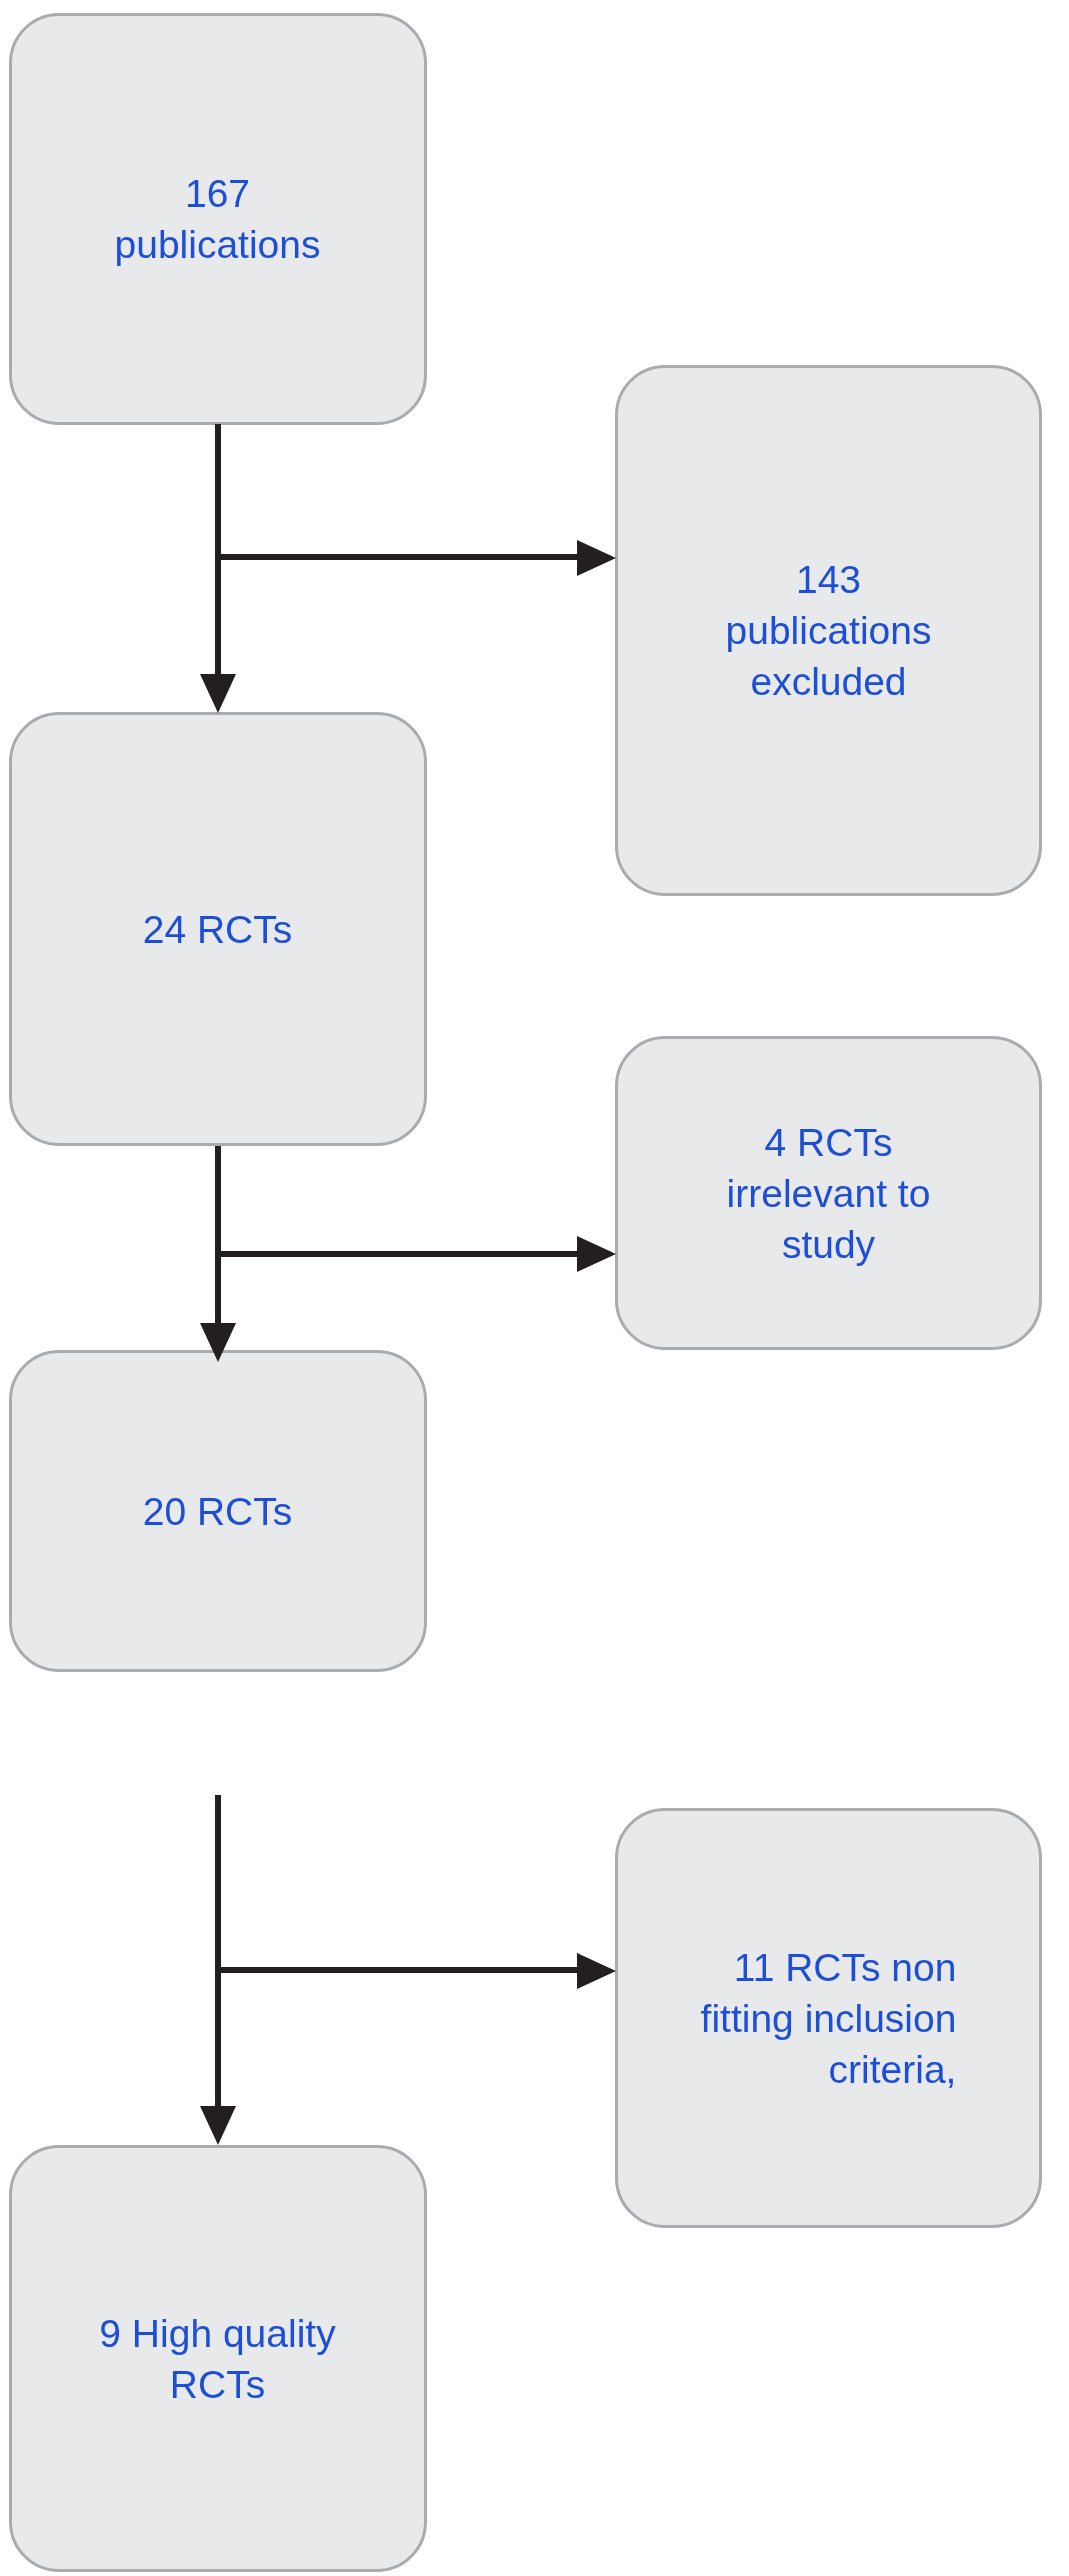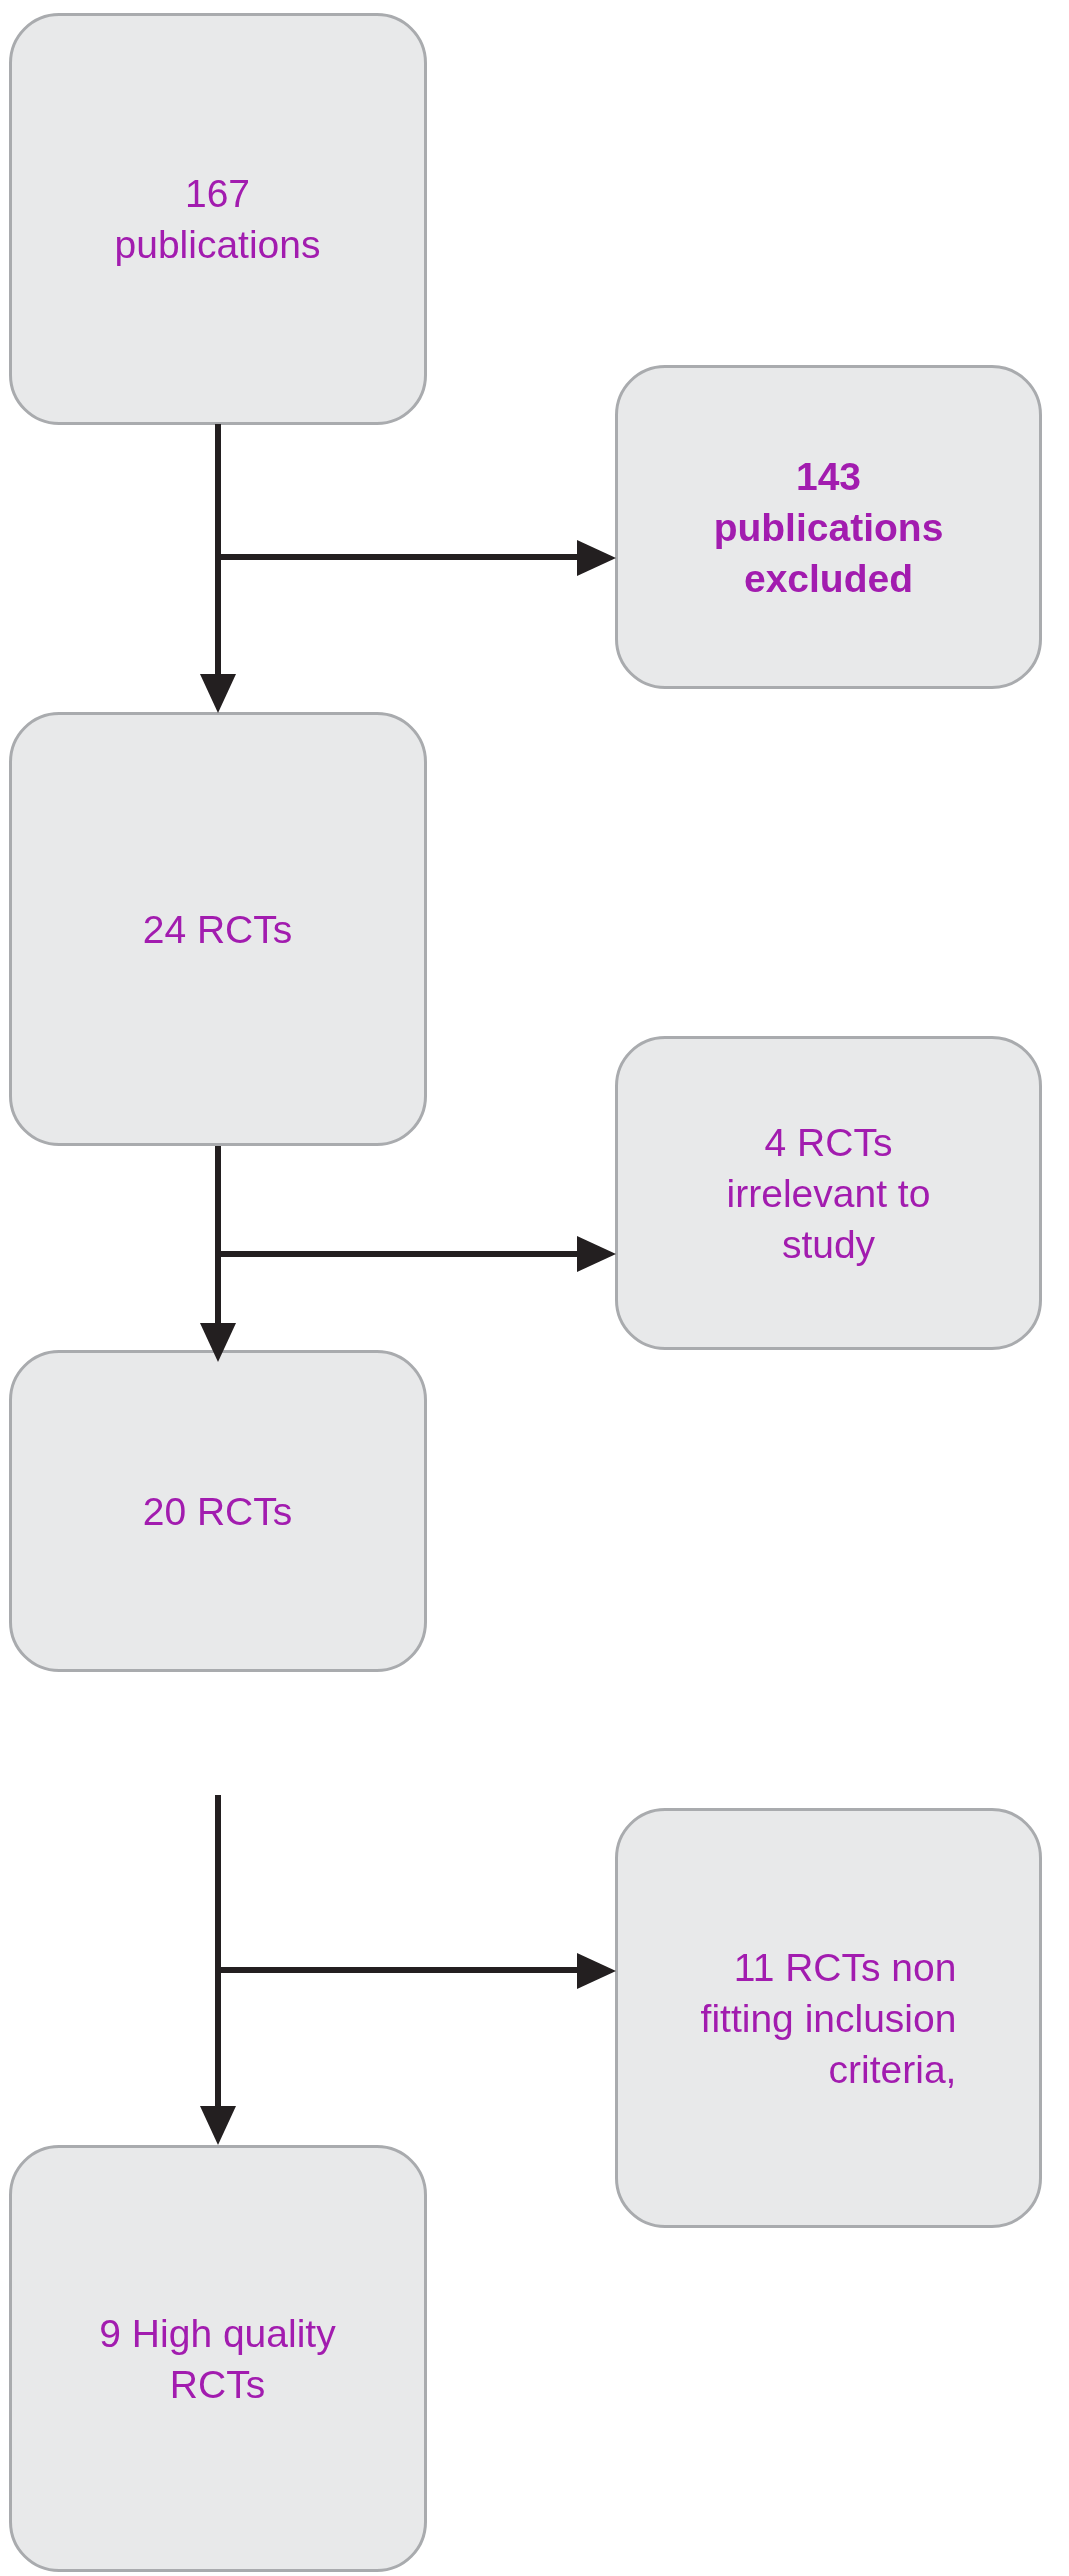--- a/index.html
+++ b/index.html
@@ -6,21 +6,21 @@
     margin: 0;
     padding: 0;
     background: #ffffff;
   }
   .canvas {
     position: relative;
     width: 1070px;
     height: 2576px;
     background: #ffffff;
     font-family: "Liberation Sans", sans-serif;
-    color: #a21caf;
+    color: #1d4ed8;
   }
   .box {
     position: absolute;
     background: #e8e9ea;
     border: 3.4px solid #a9abae;
     border-radius: 50px;
     box-sizing: border-box;
     display: flex;
     align-items: center;
     justify-content: center;
@@ -28,21 +28,21 @@
     font-size: 39px;
     line-height: 51px;
   }
   .box .label span { display: block; }
   .main-box { left: 8.5px; width: 418px; }
   .side-box { left: 615px; width: 427px; }
   .box-a { top: 12.8px;   height: 412px; }
   .box-b { top: 712px;  height: 434px; }
   .box-c { top: 1350px; height: 322px; }
   .box-d { top: 2145px; height: 427px; }
-  .side-1 { top: 365px;  height: 324px; font-weight: bold; }
+  .side-1 { top: 365px;  height: 531px; }
   .side-2 { top: 1036px; height: 314px; }
   .side-3 { top: 1808px; height: 420px; text-align: right; }
 
   .vline, .hline { position: absolute; background: #231f20; }
   .vline { width: 6px; left: 215px; }
   .hline { height: 6px; left: 218px; width: 363px; }
   .v1 { top: 424px;  height: 254px; }
   .v2 { top: 1146px; height: 180px; }
   .v3 { top: 1795px; height: 315px; }
   .h1 { top: 554px; }

